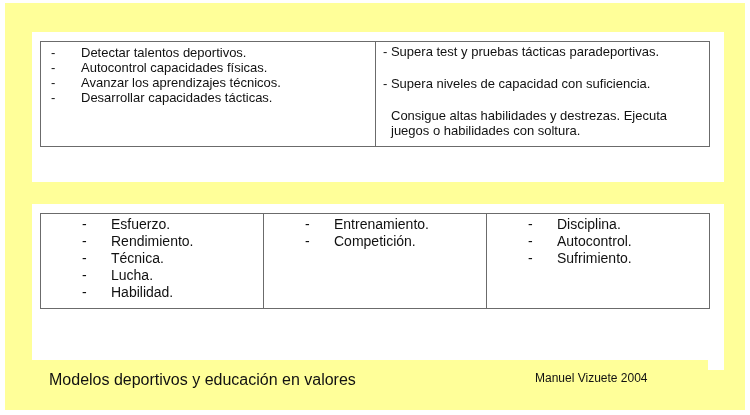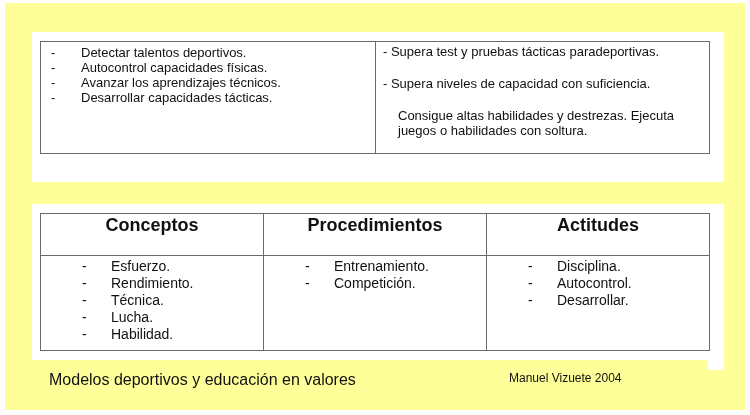--- a/index.html
+++ b/index.html
@@ -101,21 +101,21 @@
     .obj-list .dash {
       left: 10px;
     }
     .crit-block {
       padding: 2px 0 0 7px;
     }
     .crit-block p {
       margin: 0 0 17px 0;
     }
     .crit-block p.last {
-      margin: 15px;
+      margin: 8px;
     }
 
     
     .tbl-bottom {
       left: 40px;
       top: 213px;
       width: 669px;
     }
     .tbl-bottom col.c1 { width: 223px; }
     .tbl-bottom col.c2 { width: 223px; }
@@ -143,21 +143,21 @@
 
     .footer-left {
       position: absolute;
       left: 49px;
       top: 371px;
       font-size: 16px;
       color: #111111;
     }
     .footer-right {
       position: absolute;
-      left: 509px;
+      left: 535px;
       top: 371px;
       font-size: 12px;
       color: #111111;
     }
   </style>
 </head>
 <body>
 
 <div class="slide"></div>
 <div class="panel panel-top"></div>
@@ -190,46 +190,41 @@
 </tbody>
   </table>
 
 <table class="grid tbl-bottom">
   <colgroup>
       <col class="c1">
       <col class="c2">
       <col class="c3">
     </colgroup>
   <tbody>
-      <tr>
-    <th>Conceptos</th>
-    <th>Procedimientos</th>
-    <th>Actitudes</th>
-  </tr>
   <tr>
     <td>
       <ul class="dash-list col-list">
         <li><span class="dash">-</span><span>Esfuerzo.</span></li>
         <li><span class="dash">-</span><span>Rendimiento.</span></li>
         <li><span class="dash">-</span><span>Técnica.</span></li>
         <li><span class="dash">-</span><span>Lucha.</span></li>
         <li><span class="dash">-</span><span>Habilidad.</span></li>
       </ul>
     </td>
     <td>
       <ul class="dash-list col-list">
         <li><span class="dash">-</span><span>Entrenamiento.</span></li>
         <li><span class="dash">-</span><span>Competición.</span></li>
       </ul>
     </td>
     <td>
       <ul class="dash-list col-list">
         <li><span class="dash">-</span><span>Disciplina.</span></li>
         <li><span class="dash">-</span><span>Autocontrol.</span></li>
-        <li><span class="dash">-</span><span>Desarrollar.</span></li>
+        <li><span class="dash">-</span><span>Sufrimiento.</span></li>
       </ul>
     </td>
   </tr>
 </tbody>
   </table>
 
 <div class="footer-left">Modelos deportivos y educación en valores</div>
 <div class="footer-right">Manuel Vizuete 2004</div>
 
 </body></html>

